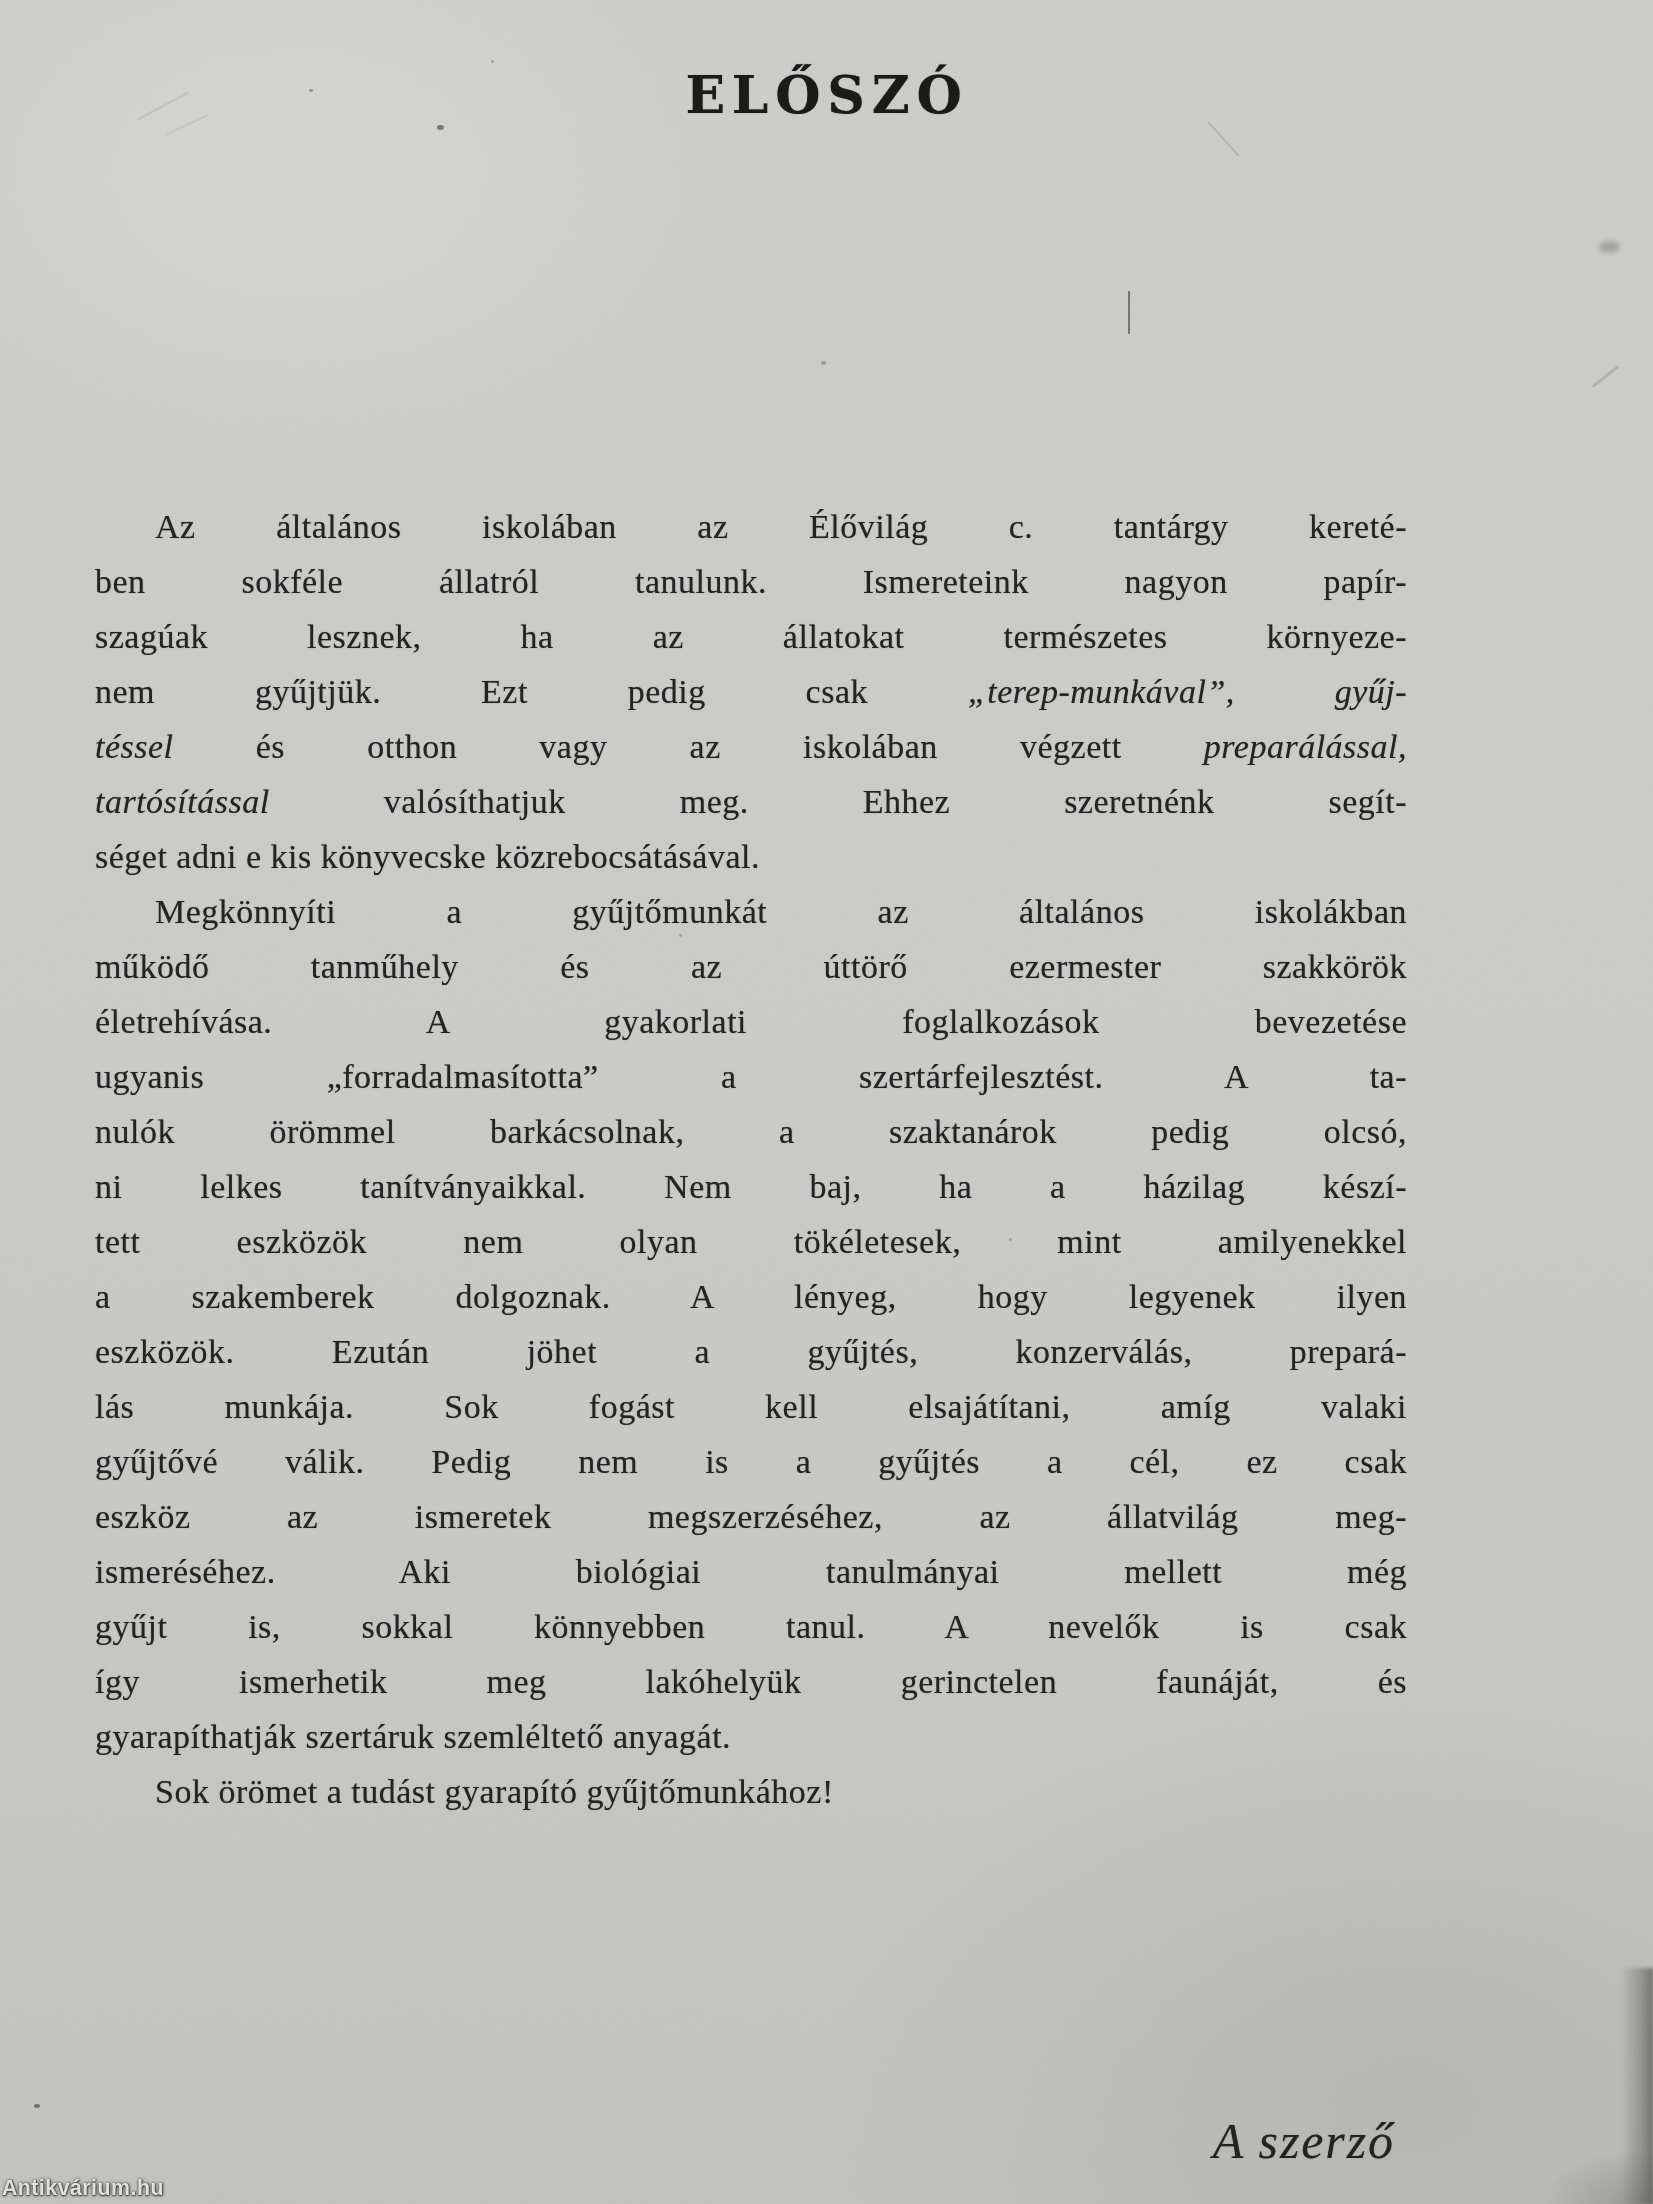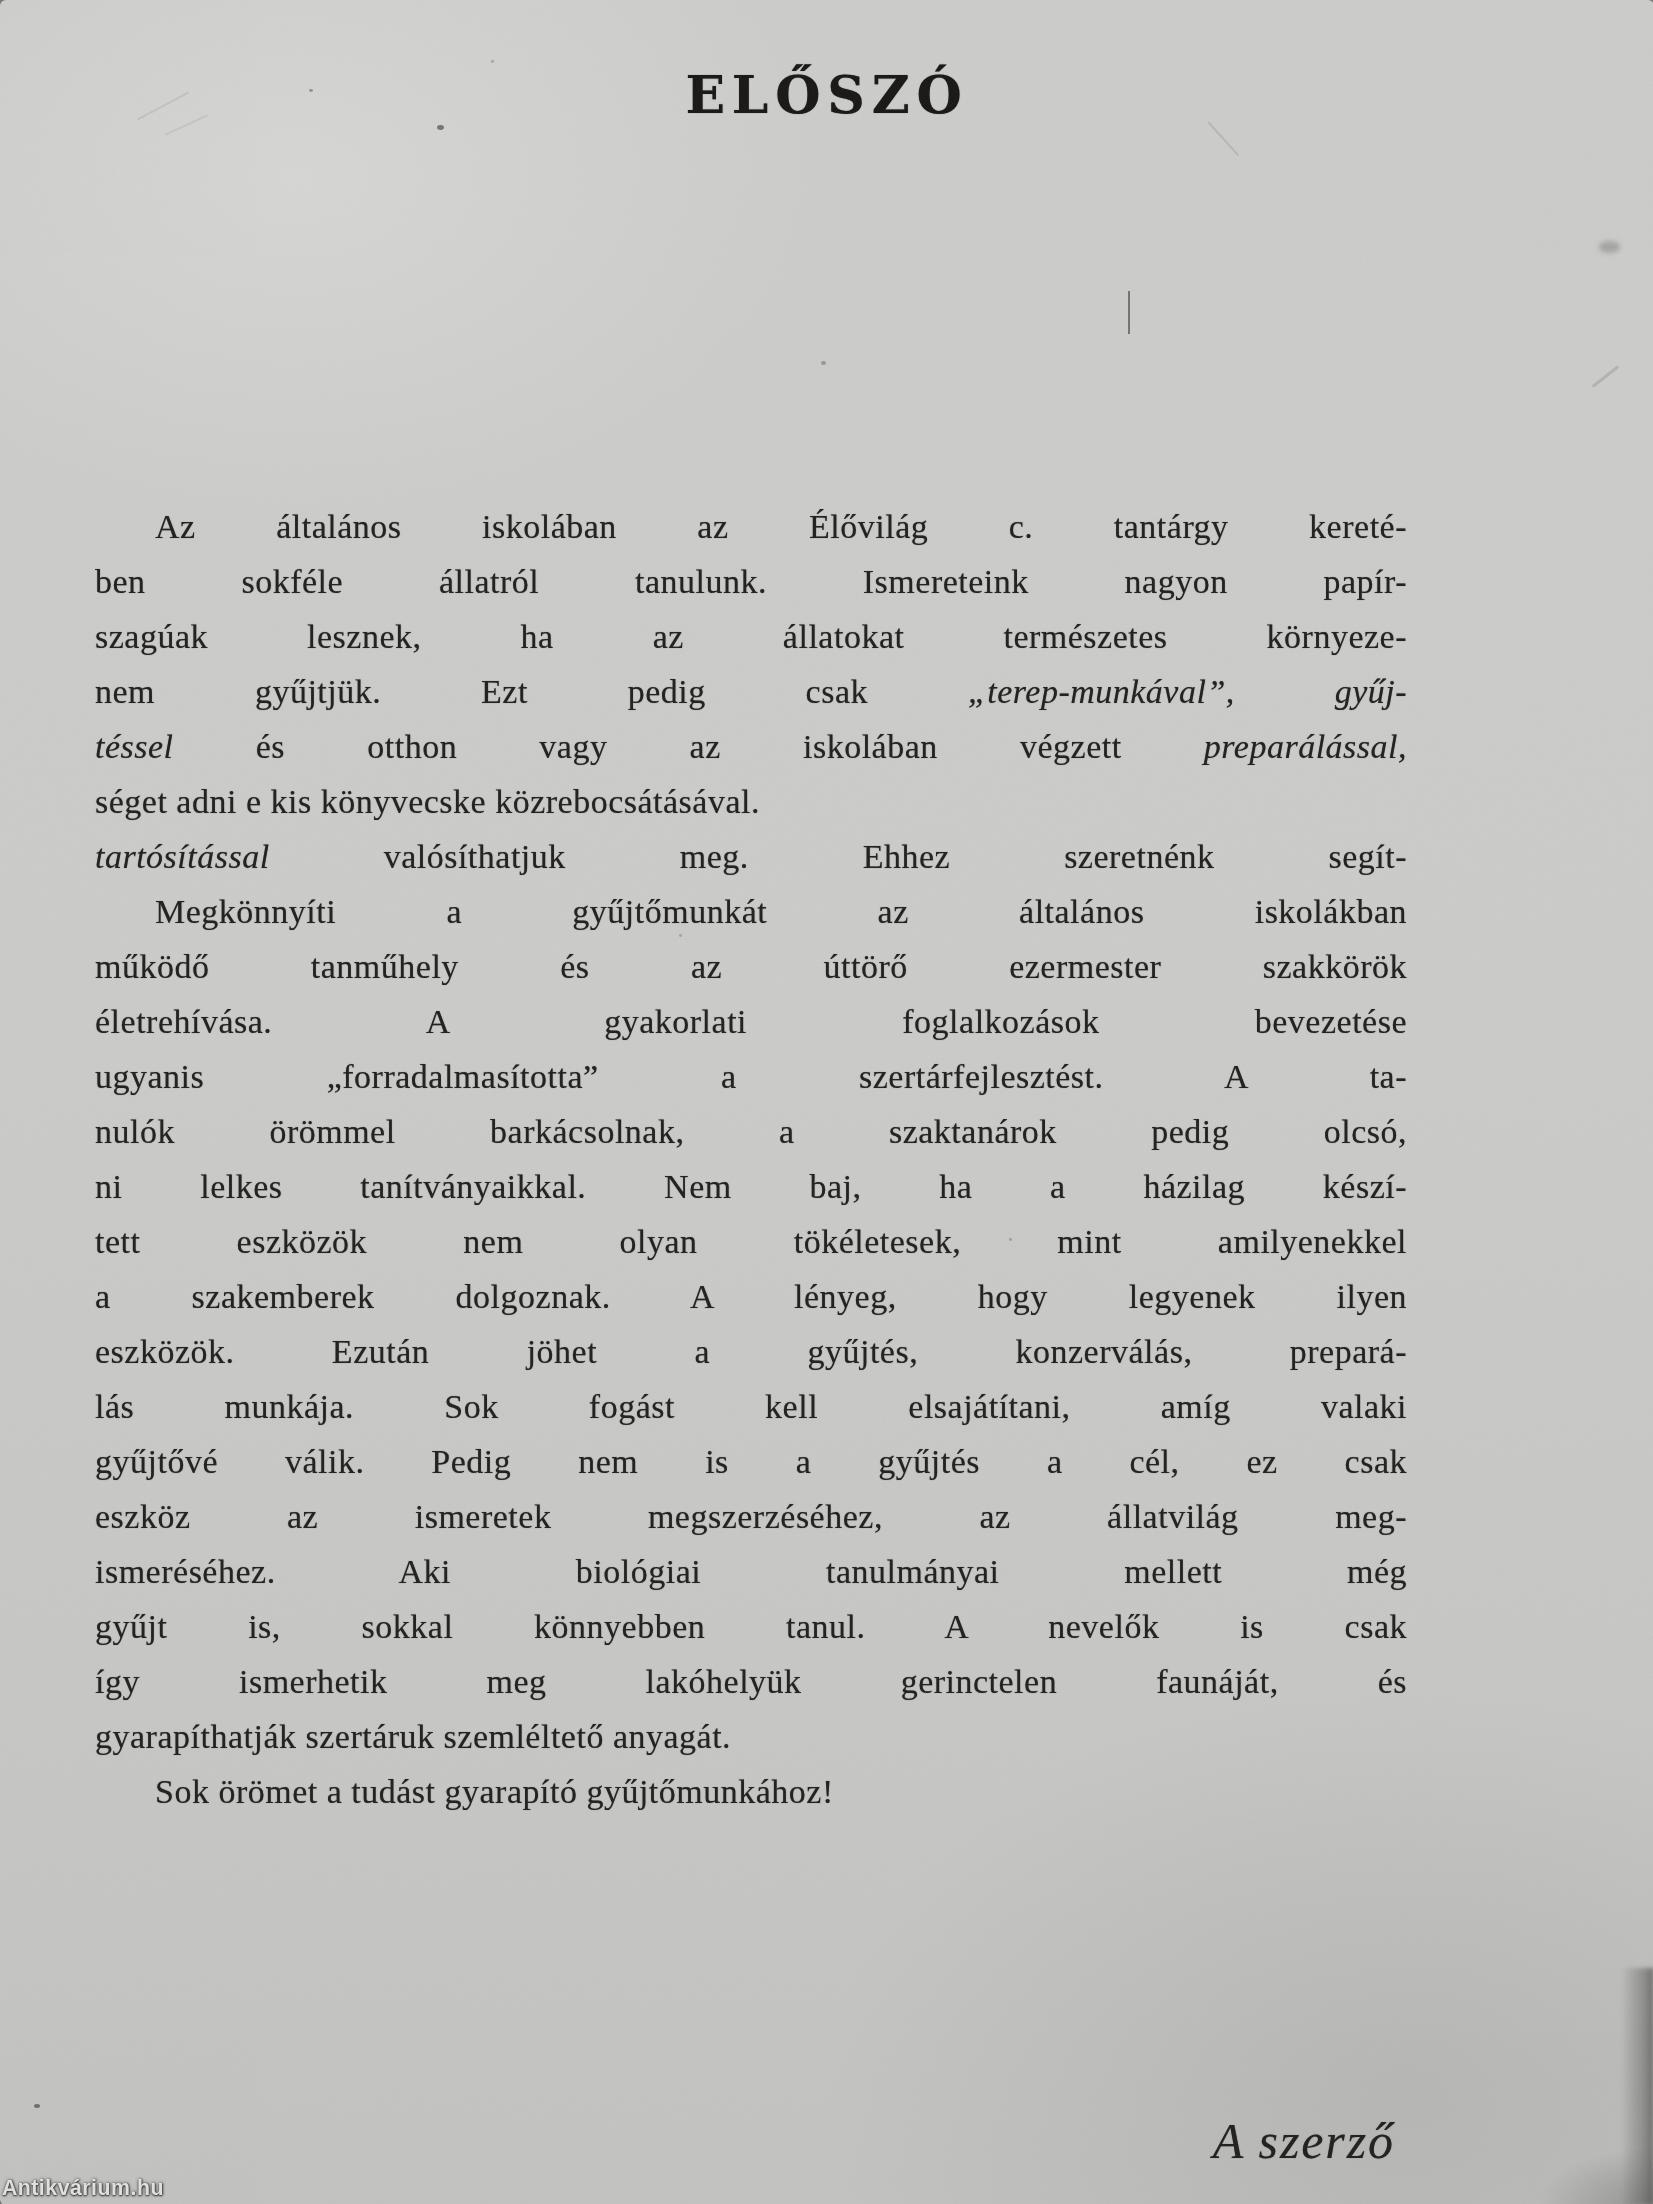--- a/index.html
+++ b/index.html
@@ -7,21 +7,20 @@
     position: relative;
     width: 1654px;
     height: 2205px;
     overflow: hidden;
     background:
       radial-gradient(ellipse 873px 582px at 18% 8%, rgba(222,222,220,0.55) 0%, rgba(222,222,220,0) 60%),
       radial-gradient(ellipse 970px 679px at 85% 95%, rgba(150,150,147,0.30) 0%, rgba(150,150,147,0) 60%),
       linear-gradient(180deg, #cccccA 0%, #cbcbc9 45%, #c6c6c4 80%, #c2c2c0 100%);
     font-family: "Liberation Serif", serif;
     color: #1f1e1d;
-    border-radius: 6px;
   }
   .grain { position: absolute; left: 0; top: 0; pointer-events: none; opacity: 0.07; }
 
   .title {
     position: absolute;
     left: 0; right: 0;
     top: 64px;
     margin: 0;
     text-align: center;
     font-family: "DejaVu Serif", serif;
@@ -99,22 +98,22 @@
 
   <h1 class="title">ELŐSZÓ</h1>
 
   <div class="body-text" id="body-text">
       <div>
         <div class="line indent"><span>Az általános iskolában az Élővilág c. tantárgy kereté-</span></div>
         <div class="line"><span>ben sokféle állatról tanulunk. Ismereteink nagyon papír-</span></div>
         <div class="line"><span>szagúak lesznek, ha az állatokat természetes környeze-</span></div>
         <div class="line"><span>nem gyűjtjük. Ezt pedig csak </span><span class="it">„terep-munkával”, </span><span class="it">gyűj-</span></div>
         <div class="line"><span class="it">téssel</span><span> és otthon vagy az iskolában végzett </span><span class="it">preparálással,</span></div>
+        <div class="line"><span class="it">tartósítással</span><span> valósíthatjuk meg. Ehhez szeretnénk segít-</span></div>
         <div class="line last"><span>séget adni e kis könyvecske közrebocsátásával.</span></div>
-        <div class="line"><span class="it">tartósítással</span><span> valósíthatjuk meg. Ehhez szeretnénk segít-</span></div>
       </div>
       <div>
         <div class="line indent"><span>Megkönnyíti a gyűjtőmunkát az általános iskolákban</span></div>
         <div class="line"><span>működő tanműhely és az úttörő ezermester szakkörök</span></div>
         <div class="line"><span>életrehívása. A gyakorlati foglalkozások bevezetése</span></div>
         <div class="line"><span>ugyanis „forradalmasította” a szertárfejlesztést. A ta-</span></div>
         <div class="line"><span>nulók örömmel barkácsolnak, a szaktanárok pedig olcsó,</span></div>
         <div class="line"><span>ni lelkes tanítványaikkal. Nem baj, ha a házilag készí-</span></div>
         <div class="line"><span>tett eszközök nem olyan tökéletesek, mint amilyenekkel</span></div>
         <div class="line"><span>a szakemberek dolgoznak. A lényeg, hogy legyenek ilyen</span></div>

